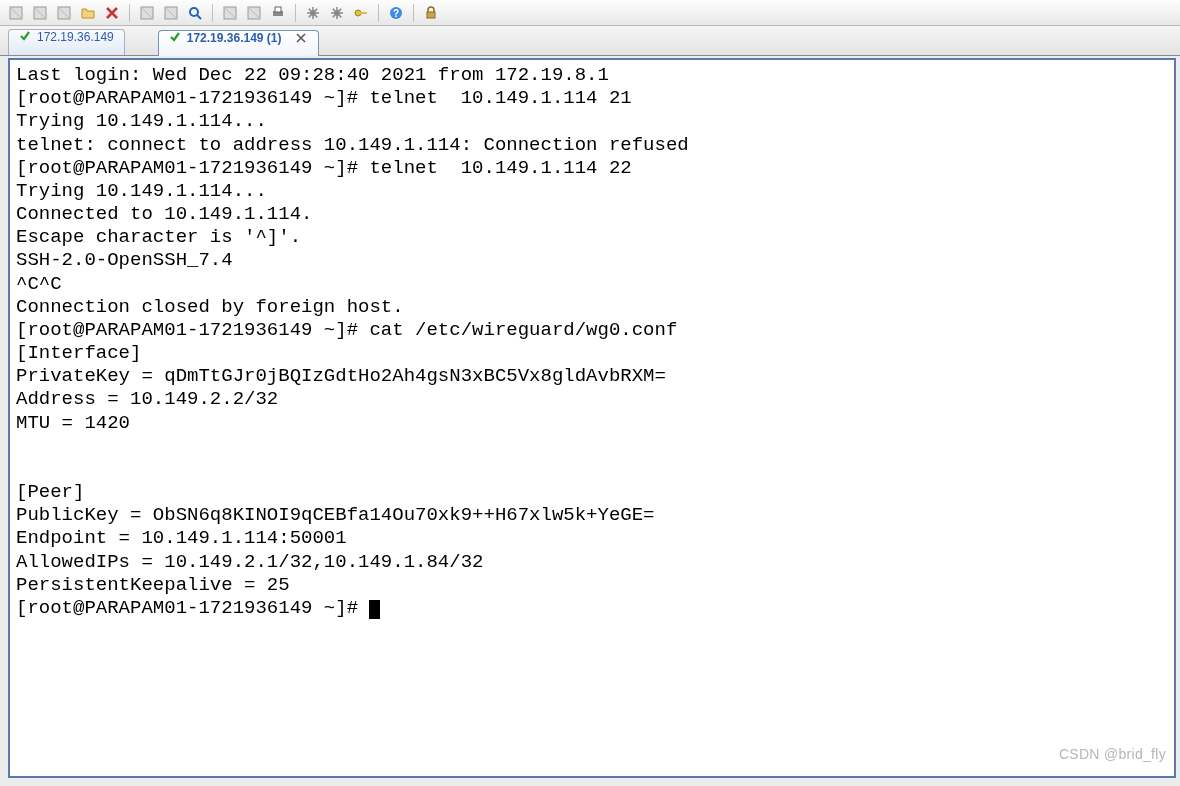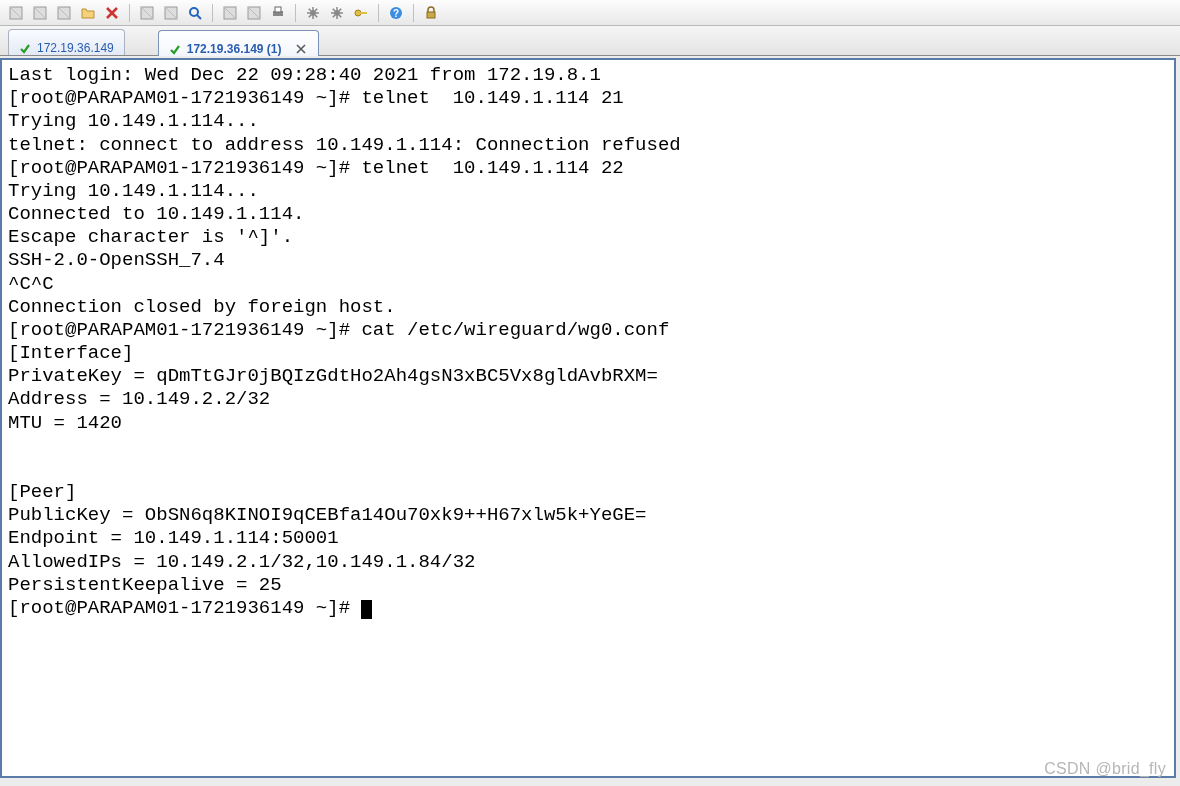--- a/index.html
+++ b/index.html
@@ -38,21 +38,21 @@
     .tabbar {
       height: 30px;
       background: linear-gradient(#f5f5f5,#e4e4e4);
       border-bottom: 1px solid #8a8a8a;
       display: flex;
       align-items: flex-end;
       padding: 0 8px;
     }
     .tab {
       display: flex;
-      align-items: flex-end;
+      align-items: flex-start;
       height: 26px;
       padding: 0 10px;
       margin-right: 2px;
       border: 1px solid #aab2c0;
       border-bottom: none;
       border-radius: 4px 4px 0 0;
       background: linear-gradient(#f9fbff,#e3eaf5);
       color: #2a5db0;
       cursor: pointer;
       gap: 6px;
@@ -71,21 +71,21 @@
       display: inline-flex; align-items: center; justify-content: center;
     }
     .tab .close {
       width: 14px; height: 14px;
       display: inline-flex; align-items: center; justify-content: center;
       margin-left: 6px;
       color: #5a5a5a;
     }
     .term-wrap {
       border: 2px solid #5a7aa8;
-      margin: 2px 4px 4px 0;
+      margin: 2px 4px 4px 8px;
       height: 720px;
       background: #ffffff;
       overflow: hidden;
     }
     .terminal {
       font-family: "Courier New", monospace;
       font-size: 19px;
       line-height: 1.22;
       white-space: pre;
       color: #000;
@@ -94,23 +94,23 @@
     .cursor {
       display: inline-block;
       width: 11px;
       height: 19px;
       background: #000;
       vertical-align: text-bottom;
     }
     .watermark {
       position: fixed;
       right: 14px;
-      bottom: 8px;
+      bottom: 24px;
       color: #b6b6b6;
-      font-size: 16px;
+      font-size: 14px;
       font-family: Arial, sans-serif;
       pointer-events: none;
       letter-spacing: .3px;
     }
   </style>
 </head>
 <body>
 
 <div class="toolbar" id="toolbar">
     <div class="tb-ico">

